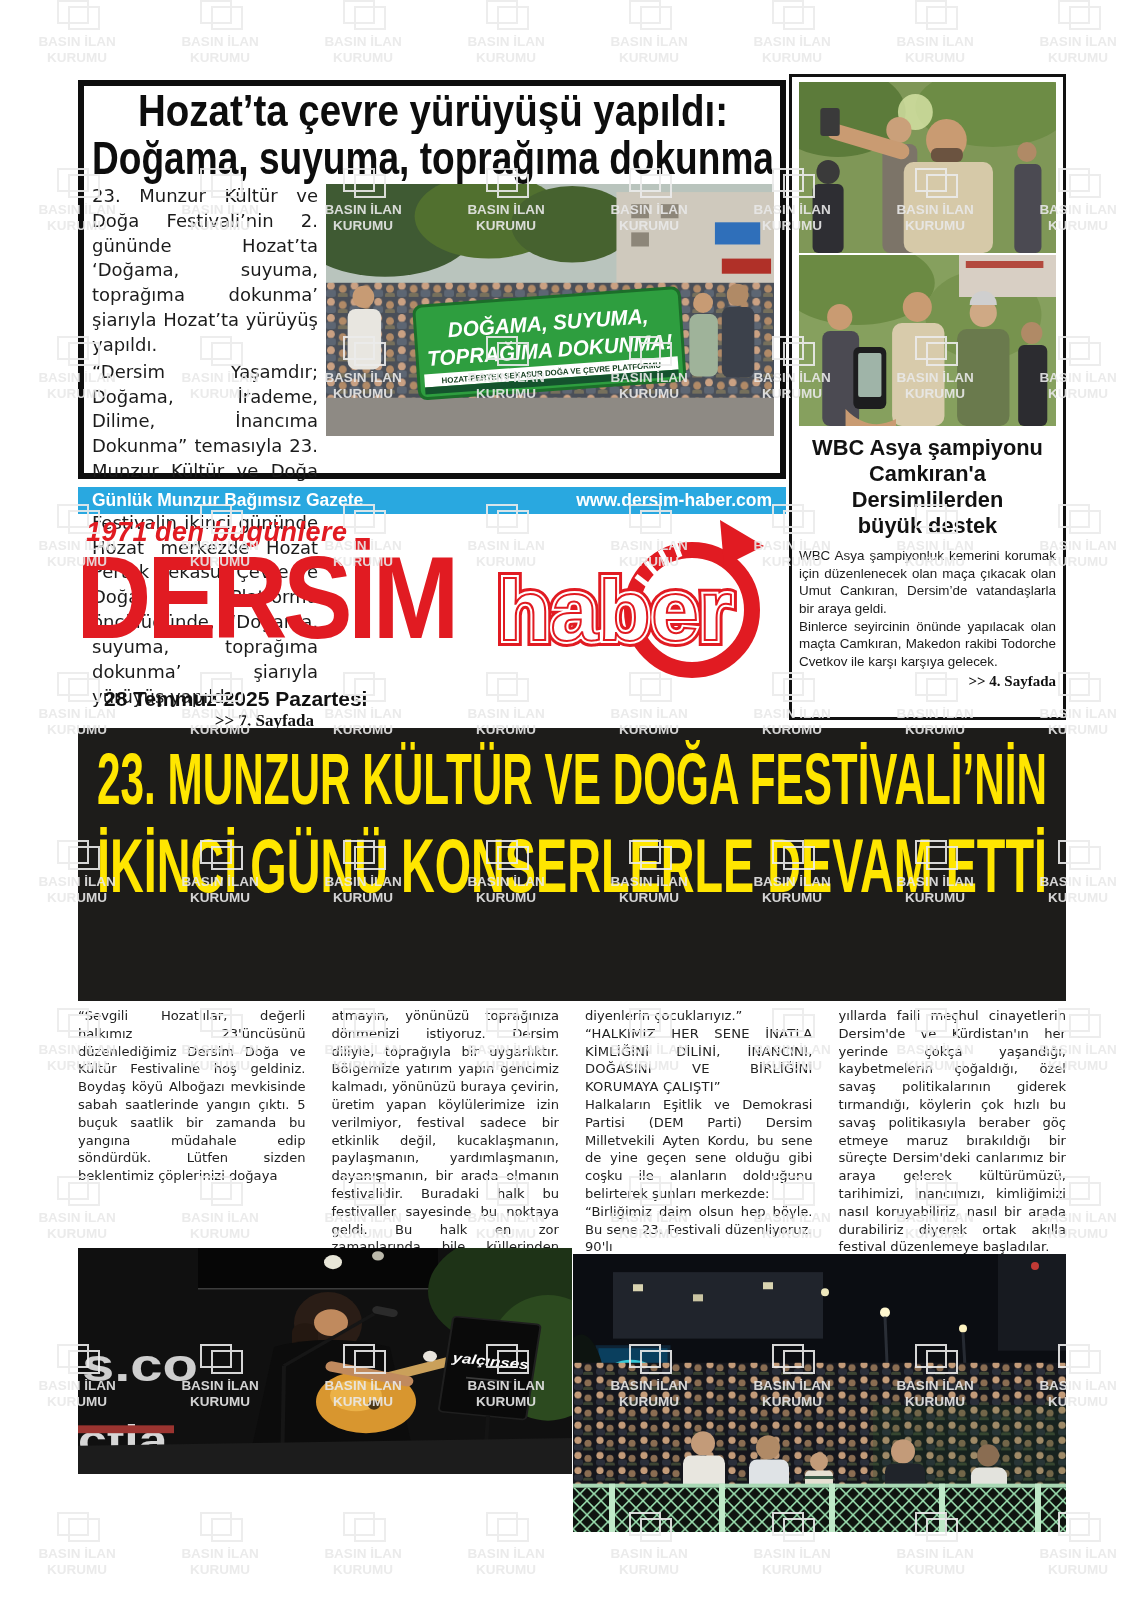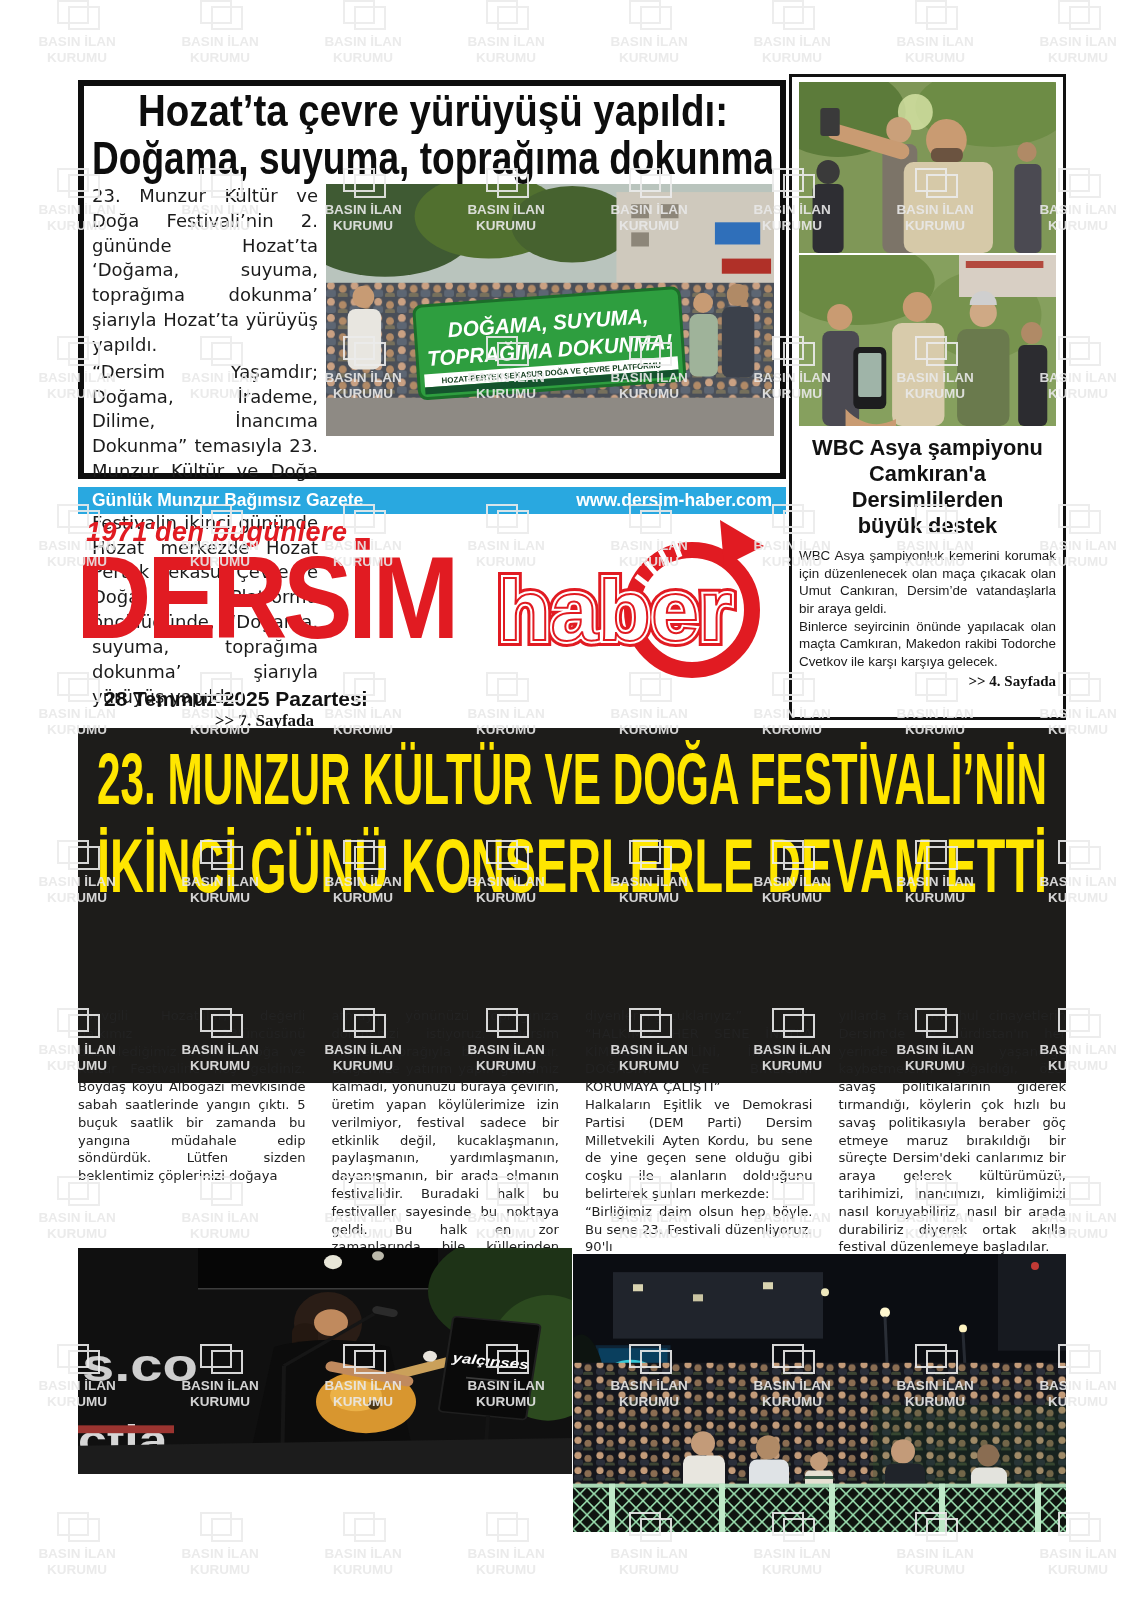--- a/index.html
+++ b/index.html
@@ -38,21 +38,21 @@
       display:flex;justify-content:space-between;align-items:center;padding:0 14px;box-sizing:border-box;
       font-weight:bold;font-size:17.5px;z-index:2}
   .slogan{position:absolute;left:86px;top:517px;color:#e11b22;font-size:27px;font-weight:bold;
       font-style:italic;letter-spacing:.5px;z-index:2}
   .logo-main{position:absolute;left:76px;top:540px;color:#e11b22;font-size:116px;font-weight:900;
       letter-spacing:-5px;line-height:1;transform:scaleX(.9);transform-origin:left top;z-index:2}
   .logo-haber{position:absolute;left:492px;top:510px;width:305px;height:190px;z-index:2}
   .date-row{position:absolute;left:78px;top:687px;width:708px;display:flex;justify-content:space-between;
       font-weight:bold;font-size:21px;color:#111;padding:0 8px 0 26px;box-sizing:border-box;z-index:2}
   
-  .headline-block{position:absolute;left:78px;top:728px;width:988px;height:355px;background:#1d1c1a;
+  .headline-block{position:absolute;left:78px;top:728px;width:988px;height:273px;background:#1d1c1a;
       padding-top:8px;box-sizing:border-box;z-index:2}
   .hl-svg{display:block;width:100%}
   .subheadline{padding:4px 22px 0;color:#fff;font-size:25.5px;font-weight:bold;line-height:1.33;
       text-align:justify}
   
   .columns{position:absolute;left:78px;top:1007px;width:988px;height:238px;display:grid;
       grid-template-columns:1fr 1fr 1fr 1fr;column-gap:26px;font-family:"DejaVu Sans",sans-serif;
       font-size:13.1px;line-height:1.36;color:#222;text-align:justify;z-index:2}
   .columns p{margin:0}
   .caps{letter-spacing:.2px}

